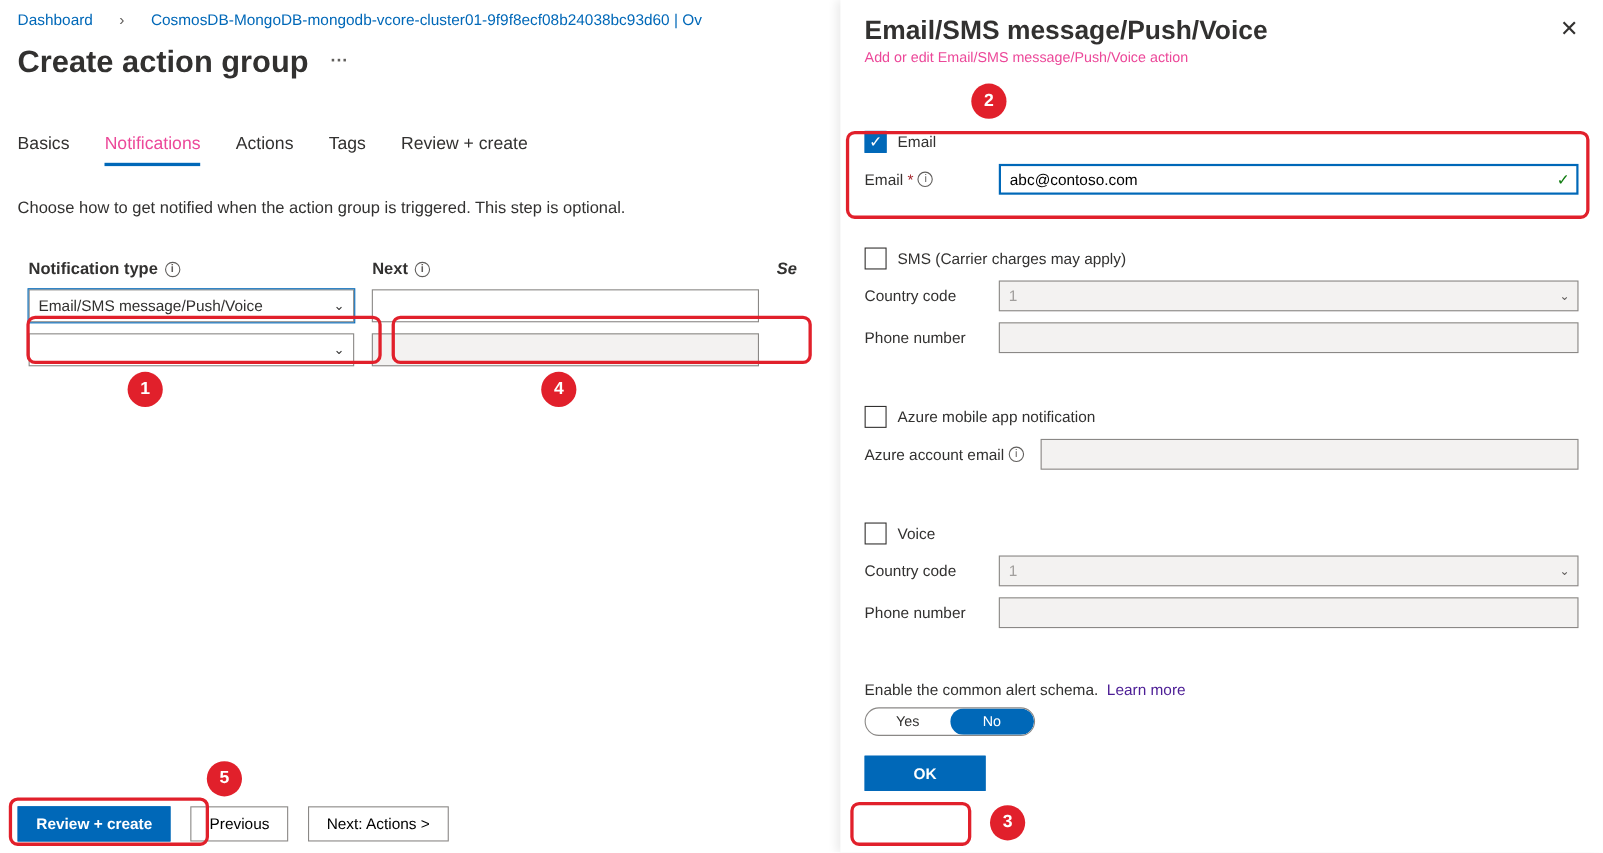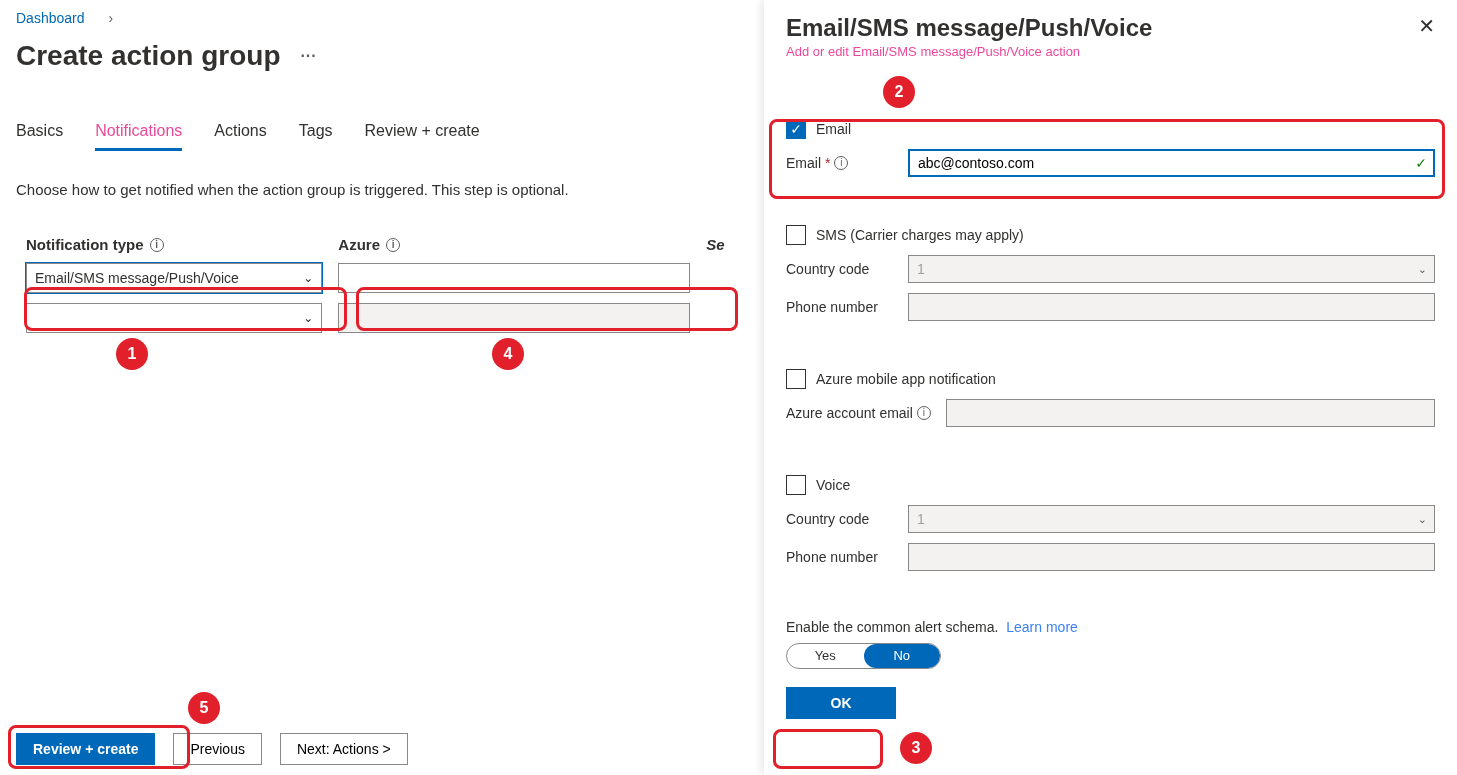--- a/index.html
+++ b/index.html
@@ -220,21 +220,21 @@
     right: 8px; top: 50%;
     transform: translateY(-50%);
     color: #605e5c;
     font-size: 11px;
   }
   .panel .section + .section { margin-top: 48px; }
   .schema-row {
     margin-top: 48px;
     font-size: 14px;
   }
-  .schema-row a { color: #3b82f6; text-decoration: none; }
+  .schema-row a { color: #4c1d95; text-decoration: none; }
   .toggle {
     margin-top: 8px;
     width: 155px; height: 26px;
     border: 1px solid #8a8886;
     border-radius: 14px;
     display: flex;
     overflow: hidden;
     background: #fff;
   }
   .toggle div {
@@ -271,20 +271,21 @@
     z-index: 50;
   }
 </style>
 </head>
 <body>
 
 <div class="main-area">
   <div class="breadcrumb">
     <span>Dashboard</span>
     <span class="sep">›</span>
+    <span>CosmosDB-MongoDB-mongodb-vcore-cluster01-9f9f8ecf08b24038bc93d60 | Ov</span>
   </div>
 
   <div class="page-title">
     <span>Create action group</span>
     <span class="more">···</span>
   </div>
 
   <div class="tabs">
     <div class="tab">Basics</div>
     <div class="tab active">Notifications</div>
@@ -305,21 +306,21 @@
         <span>Email/SMS message/Push/Voice</span>
         <span class="chev">⌄</span>
       </div>
       <div class="select-box">
         <span></span>
         <span class="chev">⌄</span>
       </div>
     </div>
     <div class="col col-name">
       <div class="col-header">
-        <span>Azure</span>
+        <span>Next</span>
         <span class="info-icon">i</span>
       </div>
       <div class="text-box"></div>
       <div class="text-box input-disabled"></div>
     </div>
     <div class="col col-sel">
       <div class="col-header">
         <span>Se</span>
       </div>
     </div>

